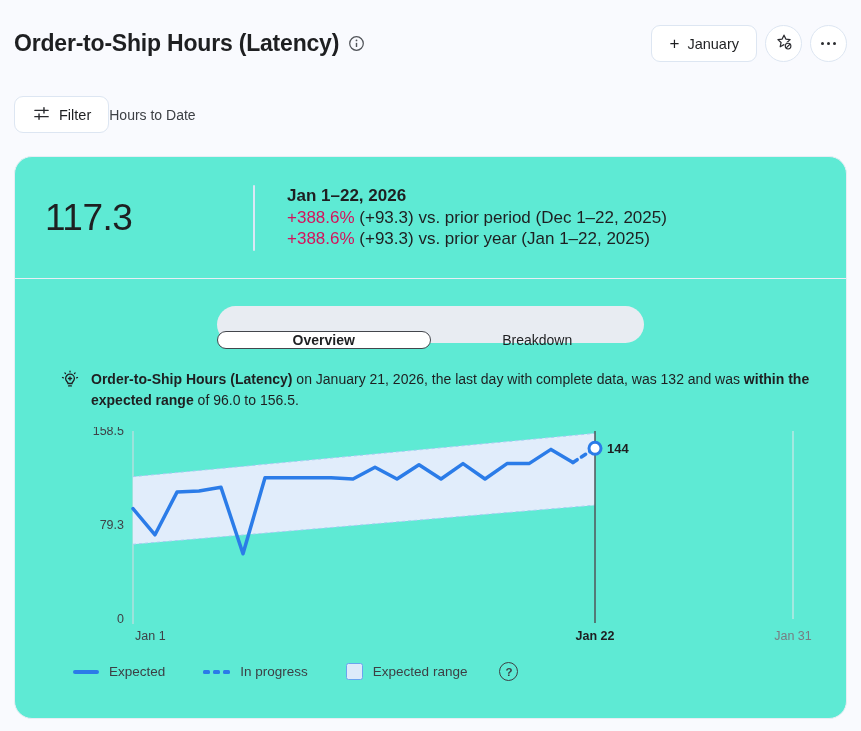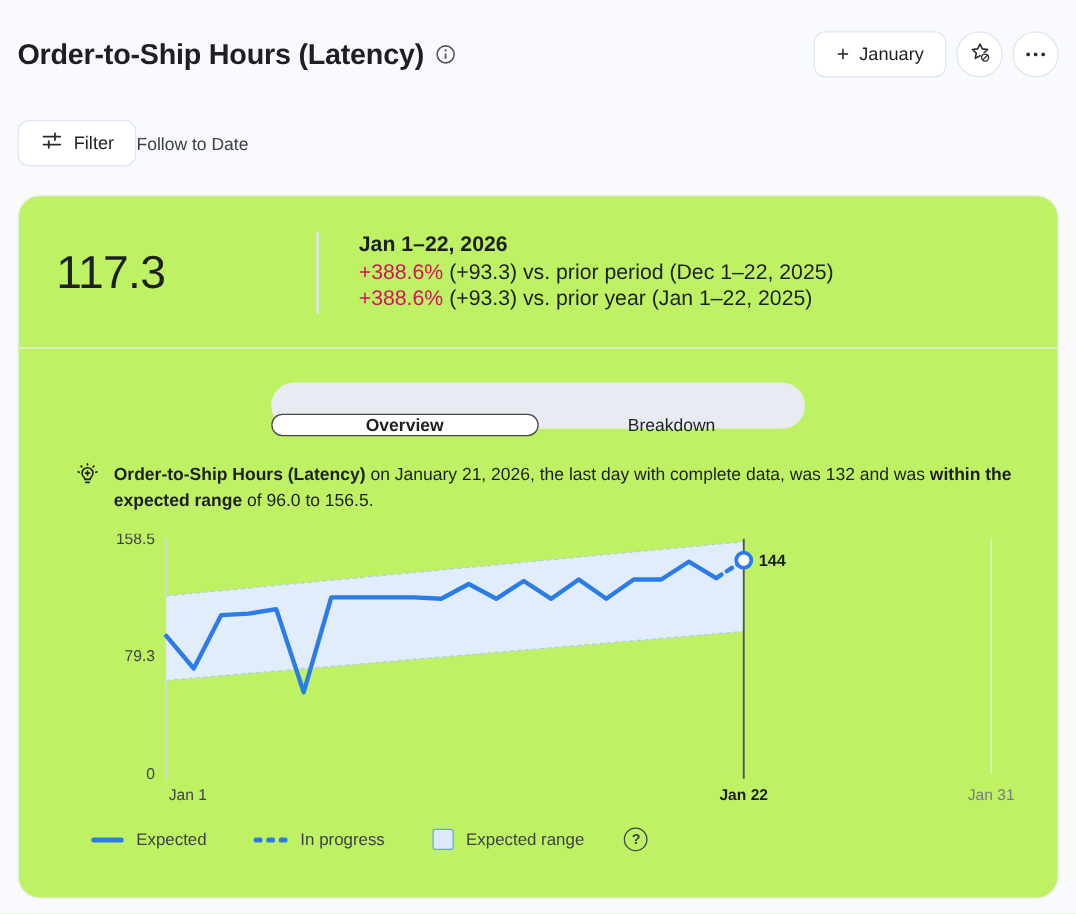--- a/index.html
+++ b/index.html
@@ -31,21 +31,21 @@
   }
   .ellipsis-dots { display:flex; gap:3px; }
   .ellipsis-dots i { width:3px; height:3px; border-radius:50%; background:#2a2b2f; }
 
   
   .filter-row { display:flex; align-items:center; margin-top:34px; }
   .period-label { font-size:14px; color:#3d4045; }
 
   
   .card {
-    margin-top:23px; background:#bef264;
+    margin-top:23px; background:#5eead4;
     border:1px solid #e8edf4; border-radius:18px;
     height:563px;
   }
 
   
   .stat-strip { display:flex; align-items:center; height:122px; padding:0 30px; border-bottom:1px solid #e9eef5; }
   .stat-left { width:208px; flex:none; }
   .stat-value { font-size:37px; font-weight:500; letter-spacing:-0.5px; color:#1e1f21; }
   .stat-divider { flex:none; width:2px; height:66px; background:#dbe7f5; border-radius:1px; }
   .stat-text { margin-left:32px; font-size:17px; line-height:21.5px; color:#1e1f21; }
@@ -133,21 +133,21 @@
       <span>
         <svg viewBox="0 0 20 20" width="19" height="19" stroke="#2a2b2f" stroke-width="1.5" stroke-linecap="round">
           <line x1="3" y1="6.7" x2="17" y2="6.7"></line>
           <line x1="12.6" y1="3.9" x2="12.6" y2="9.5"></line>
           <line x1="3" y1="13.3" x2="17" y2="13.3"></line>
           <line x1="7.4" y1="10.5" x2="7.4" y2="16.1"></line>
         </svg>
       </span>
       <span>Filter</span>
     </button>
-    <span class="period-label">Follow to Date</span>
+    <span class="period-label">Hours to Date</span>
   </div>
 
   <div class="card">
 
     <div class="stat-strip">
       <div class="stat-left">
         <div class="stat-value">117.3</div>
       </div>
       <div class="stat-divider"></div>
       <div class="stat-text">

